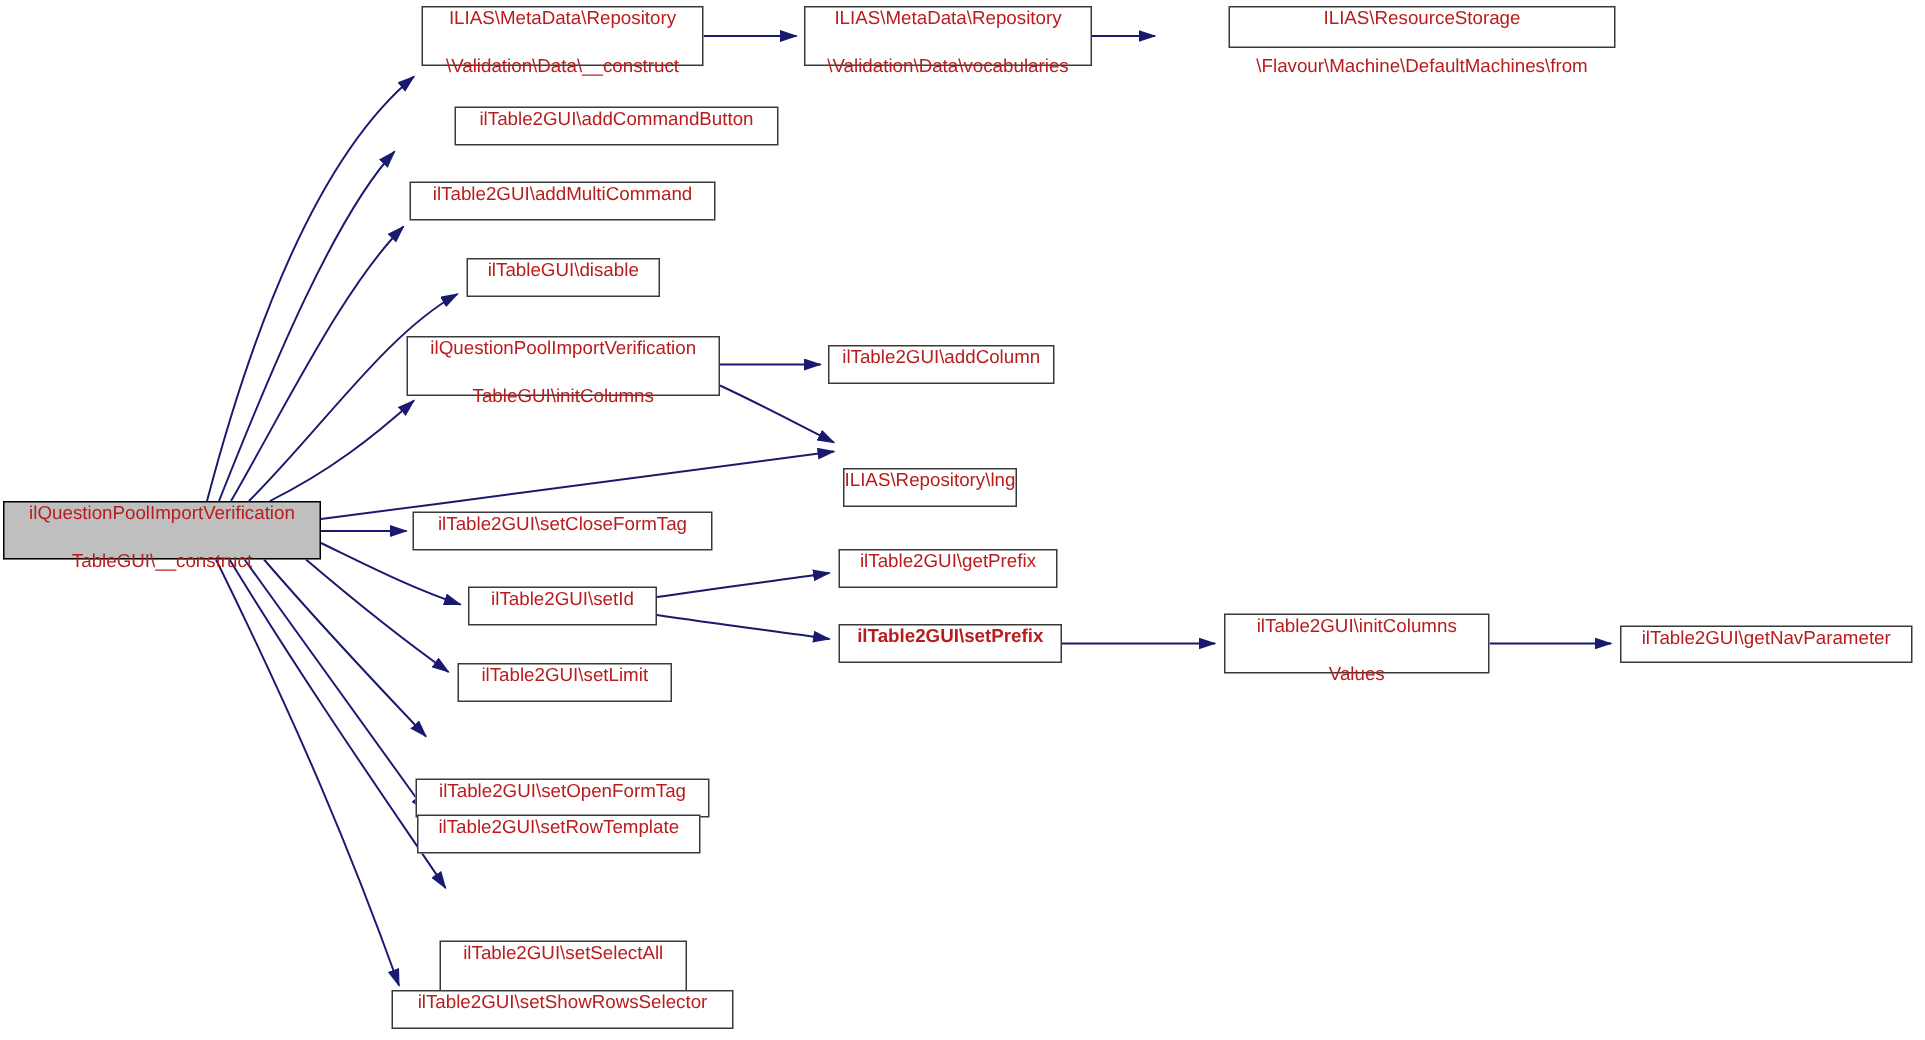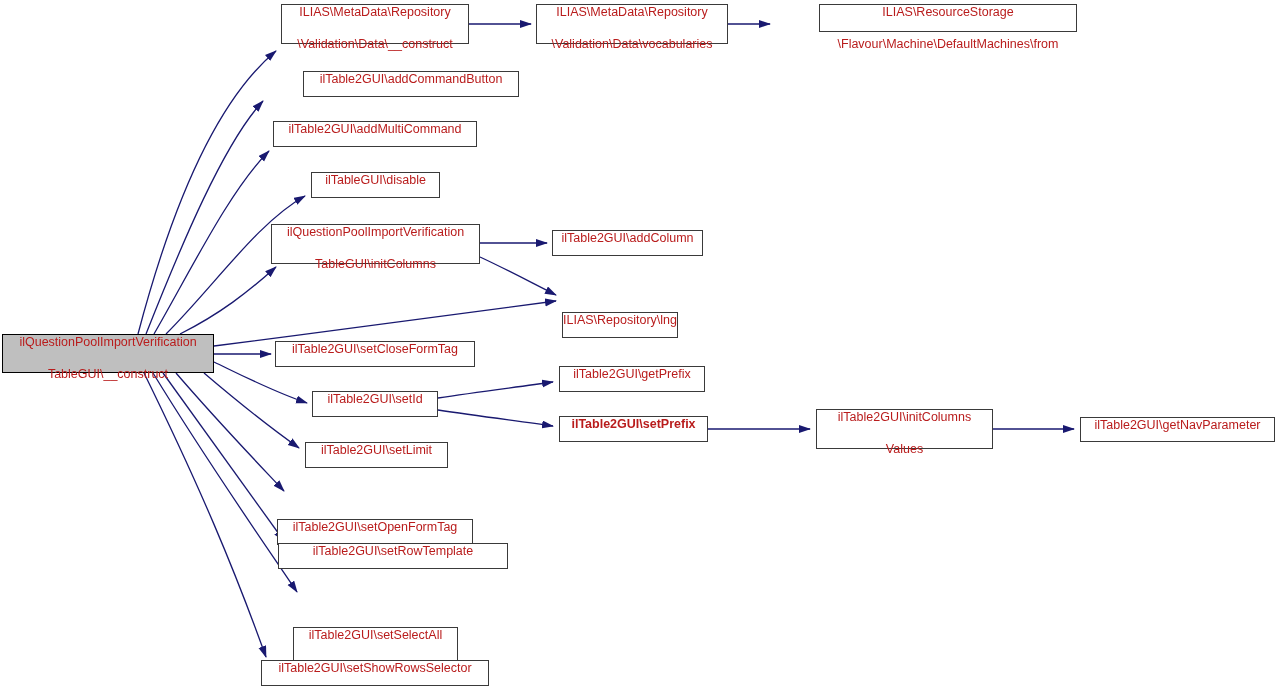--- a/index.html
+++ b/index.html
@@ -171,21 +171,21 @@
   <div class="node" style="left:305px; top:442px; width:143px; height:26px;">
     <span class="line">ilTable2GUI\setLimit</span>
 
   </div>
 
   <div class="node" style="left:277px; top:493px; width:196px; height:26px;margin-top:26px;">
     <span class="line">ilTable2GUI\setOpenFormTag</span>
 
   </div>
 
-  <div class="node" style="left:278px; top:543px; width:230px; height:26px;">
+  <div class="node" style="left:278px; top:543px; width:189px; height:26px;">
     <span class="line">ilTable2GUI\setRowTemplate</span>
 
   </div>
 
   <div class="node" style="left:293px; top:594px; width:165px; height:40px;margin-top:33px;">
     <span class="line">ilTable2GUI\setSelectAll</span>
     <span class="line">Checkbox</span>
   </div>
 
   <div class="node" style="left:261px; top:660px; width:228px; height:26px;">

